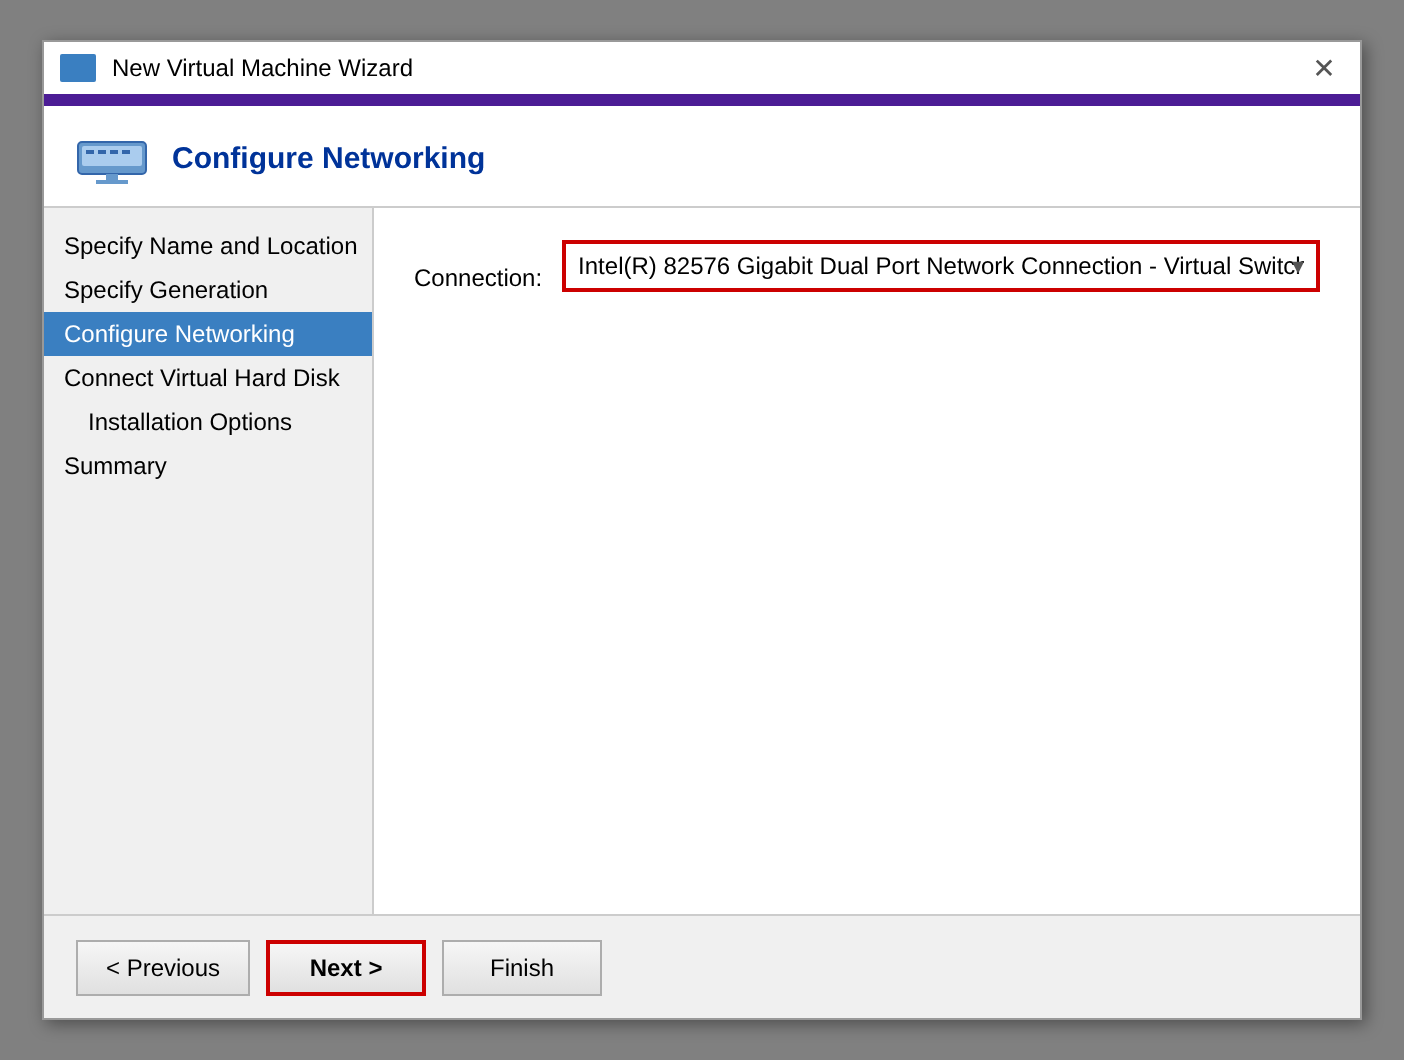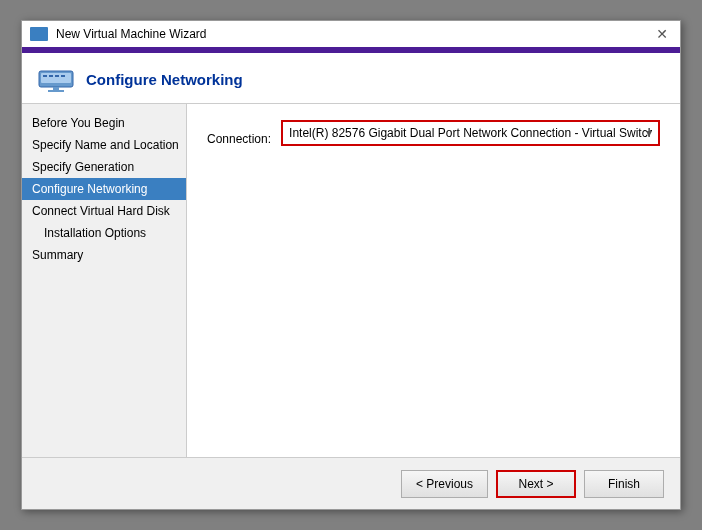--- a/index.html
+++ b/index.html
@@ -146,39 +146,39 @@
       pointer-events: none;
       font-size: 12px;
       color: #555;
     }
     .footer {
       background: #f0f0f0;
       border-top: 1px solid #ccc;
       height: 52px;
       display: flex;
       align-items: center;
-      justify-content: flex-end;
+      justify-content: flex-start;
       padding: 0 16px;
       gap: 8px;
       flex-shrink: 0;
     }
     .btn {
       height: 28px;
       min-width: 80px;
       border: 1px solid #adadad;
       background: linear-gradient(to bottom, #f6f6f6, #e0e0e0);
       font-size: 12px;
       cursor: pointer;
       padding: 0 14px;
       color: #000;
     }
     .btn.next-btn {
       border: 2px solid #cc0000;
       background: linear-gradient(to bottom, #f6f6f6, #e0e0e0);
-      font-weight: normal;
+      font-weight: bold;
     }
   </style>
 </head>
 <body>
 
 <div class="window">
 
   <div class="title-bar">
     <div class="title-bar-icon"></div>
     <span class="title-bar-text">New Virtual Machine Wizard</span>
@@ -195,21 +195,20 @@
       <rect x="23" y="10" width="4" height="2" fill="#3366aa"></rect>
       <rect x="15" y="22" width="6" height="4" fill="#6699cc"></rect>
       <rect x="10" y="25" width="16" height="2" fill="#6699cc"></rect>
     </svg>
     <span class="header-title">Configure Networking</span>
   </div>
 
   <div class="body-area">
 
     <div class="sidebar">
-    <div class="sidebar-item">Before You Begin</div>
         <div class="sidebar-item">Specify Name and Location</div>
         <div class="sidebar-item">Specify Generation</div>
         <div class="sidebar-item active">Configure Networking</div>
         <div class="sidebar-item">Connect Virtual Hard Disk</div>
         <div class="sidebar-item indented">Installation Options</div>
         <div class="sidebar-item">Summary</div>
       </div>
 
     <div class="content-area">
       <div class="connection-row">

